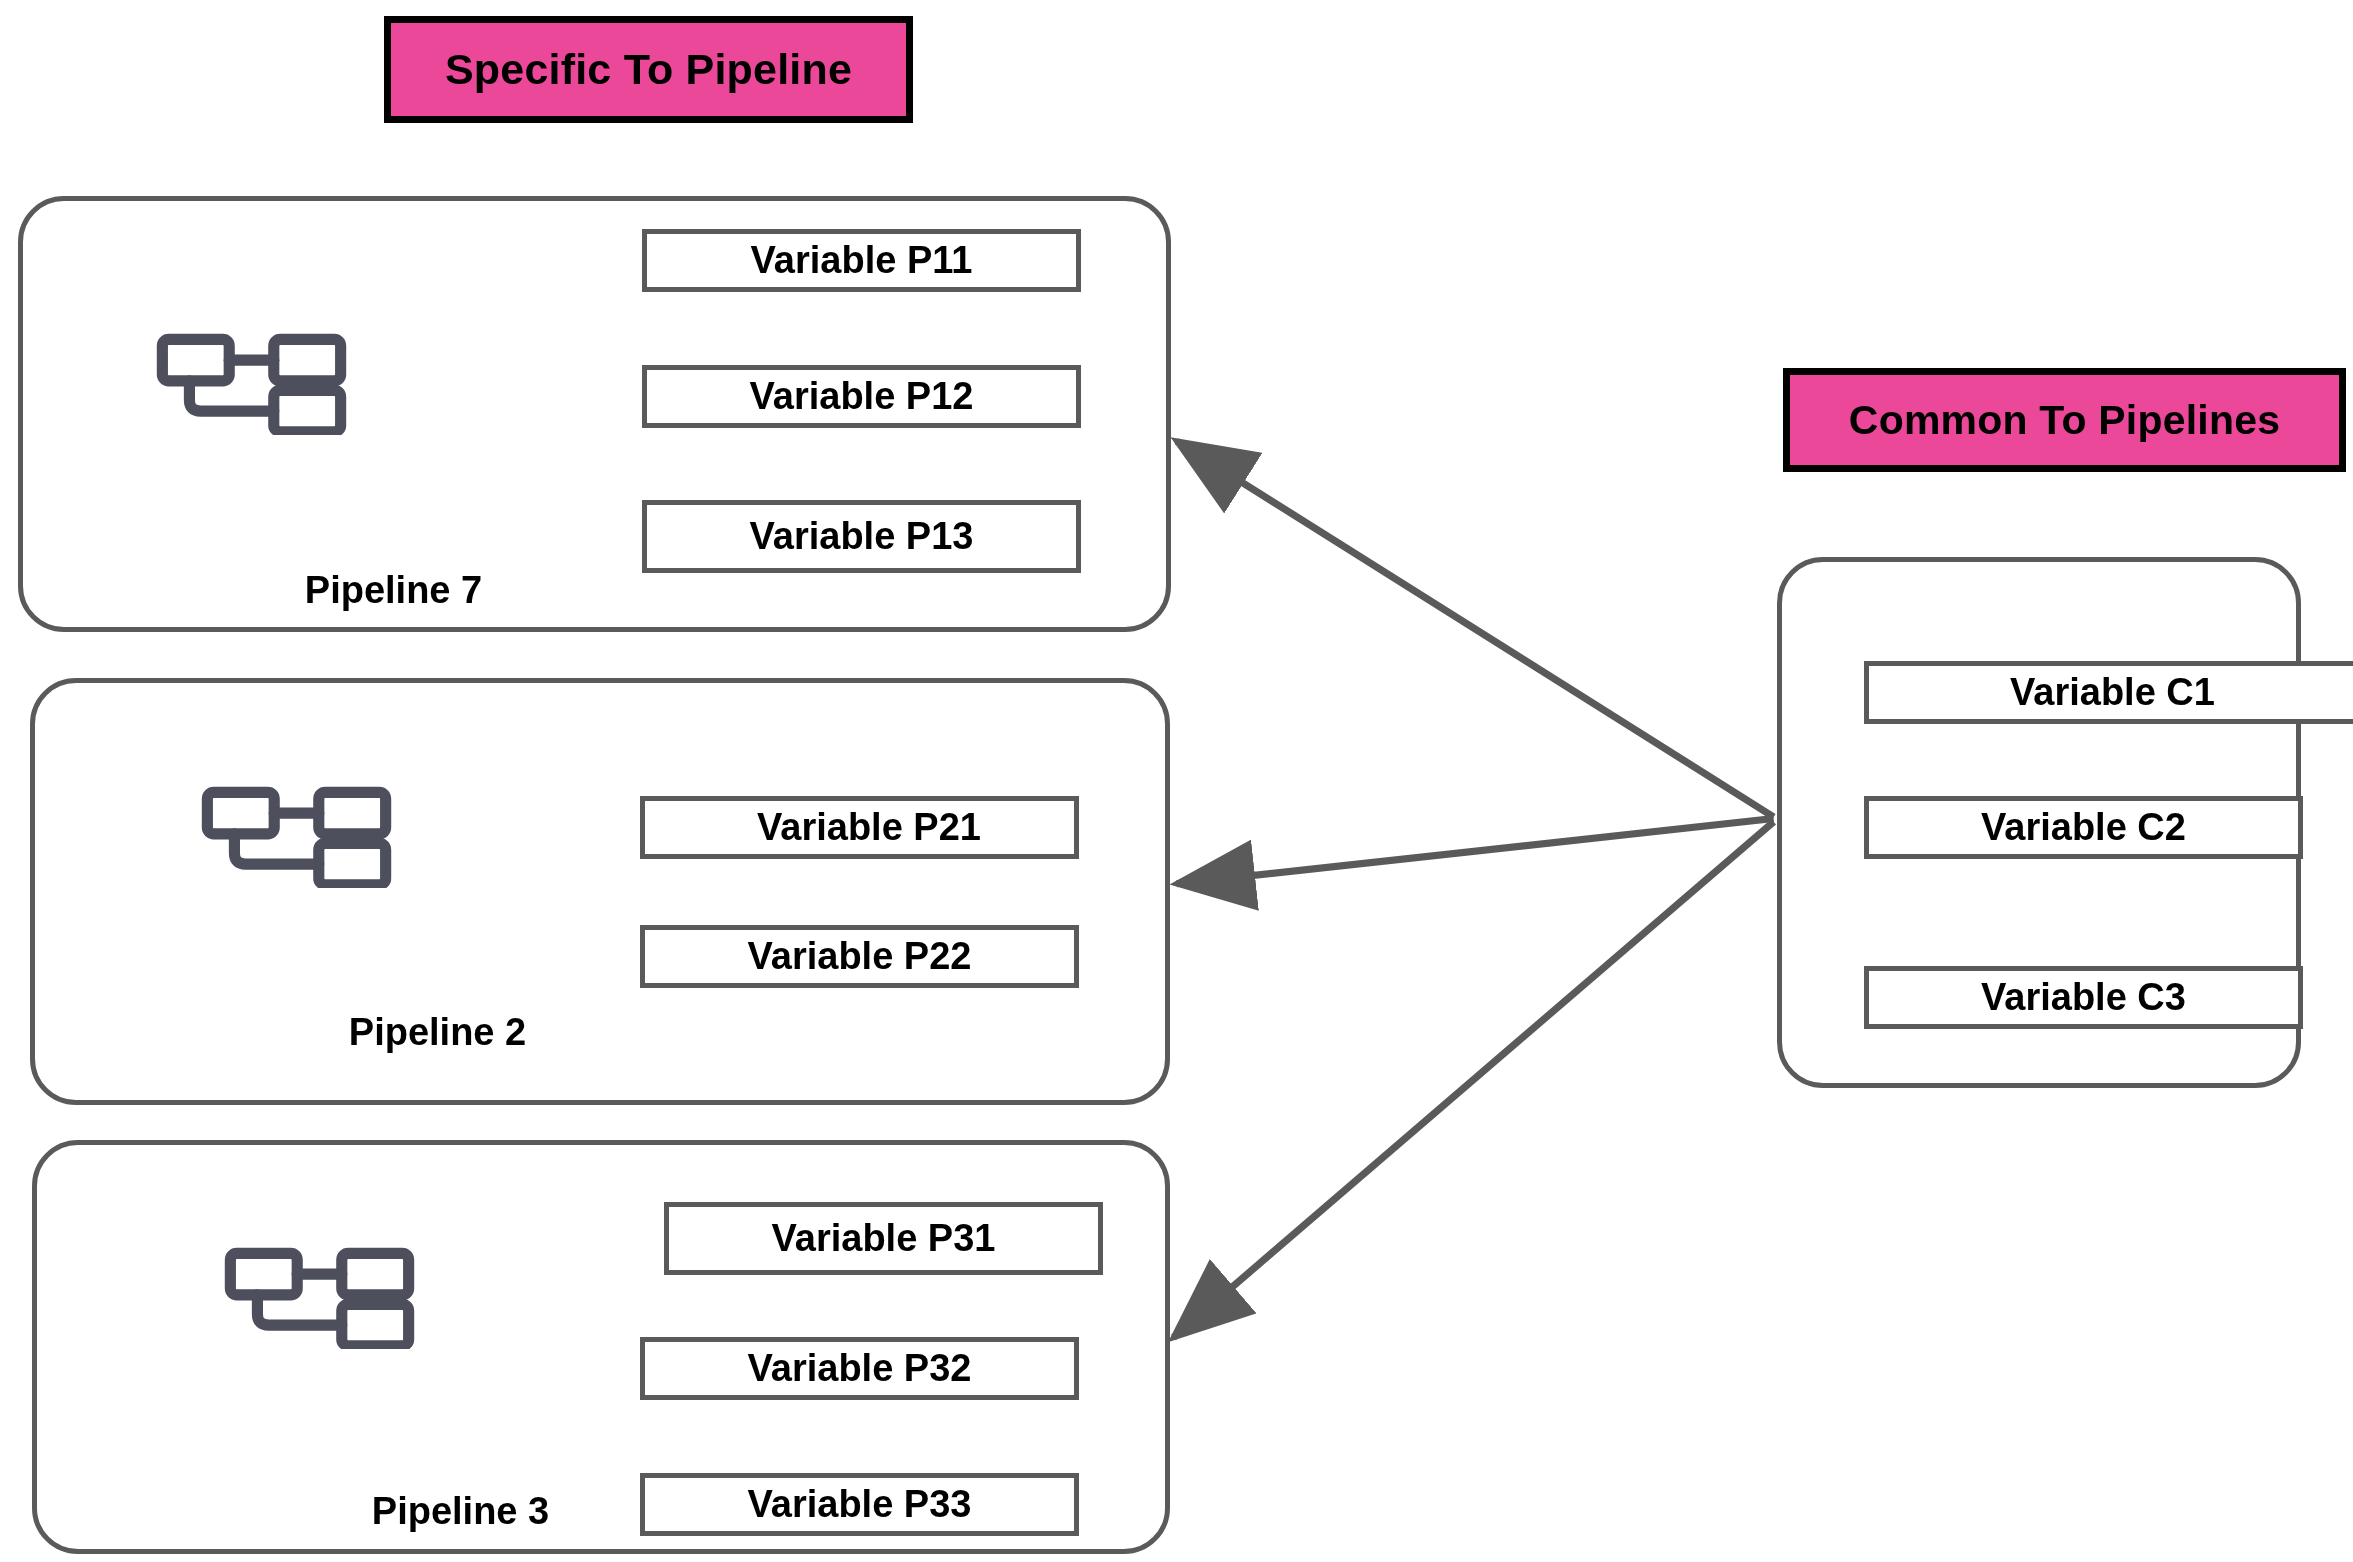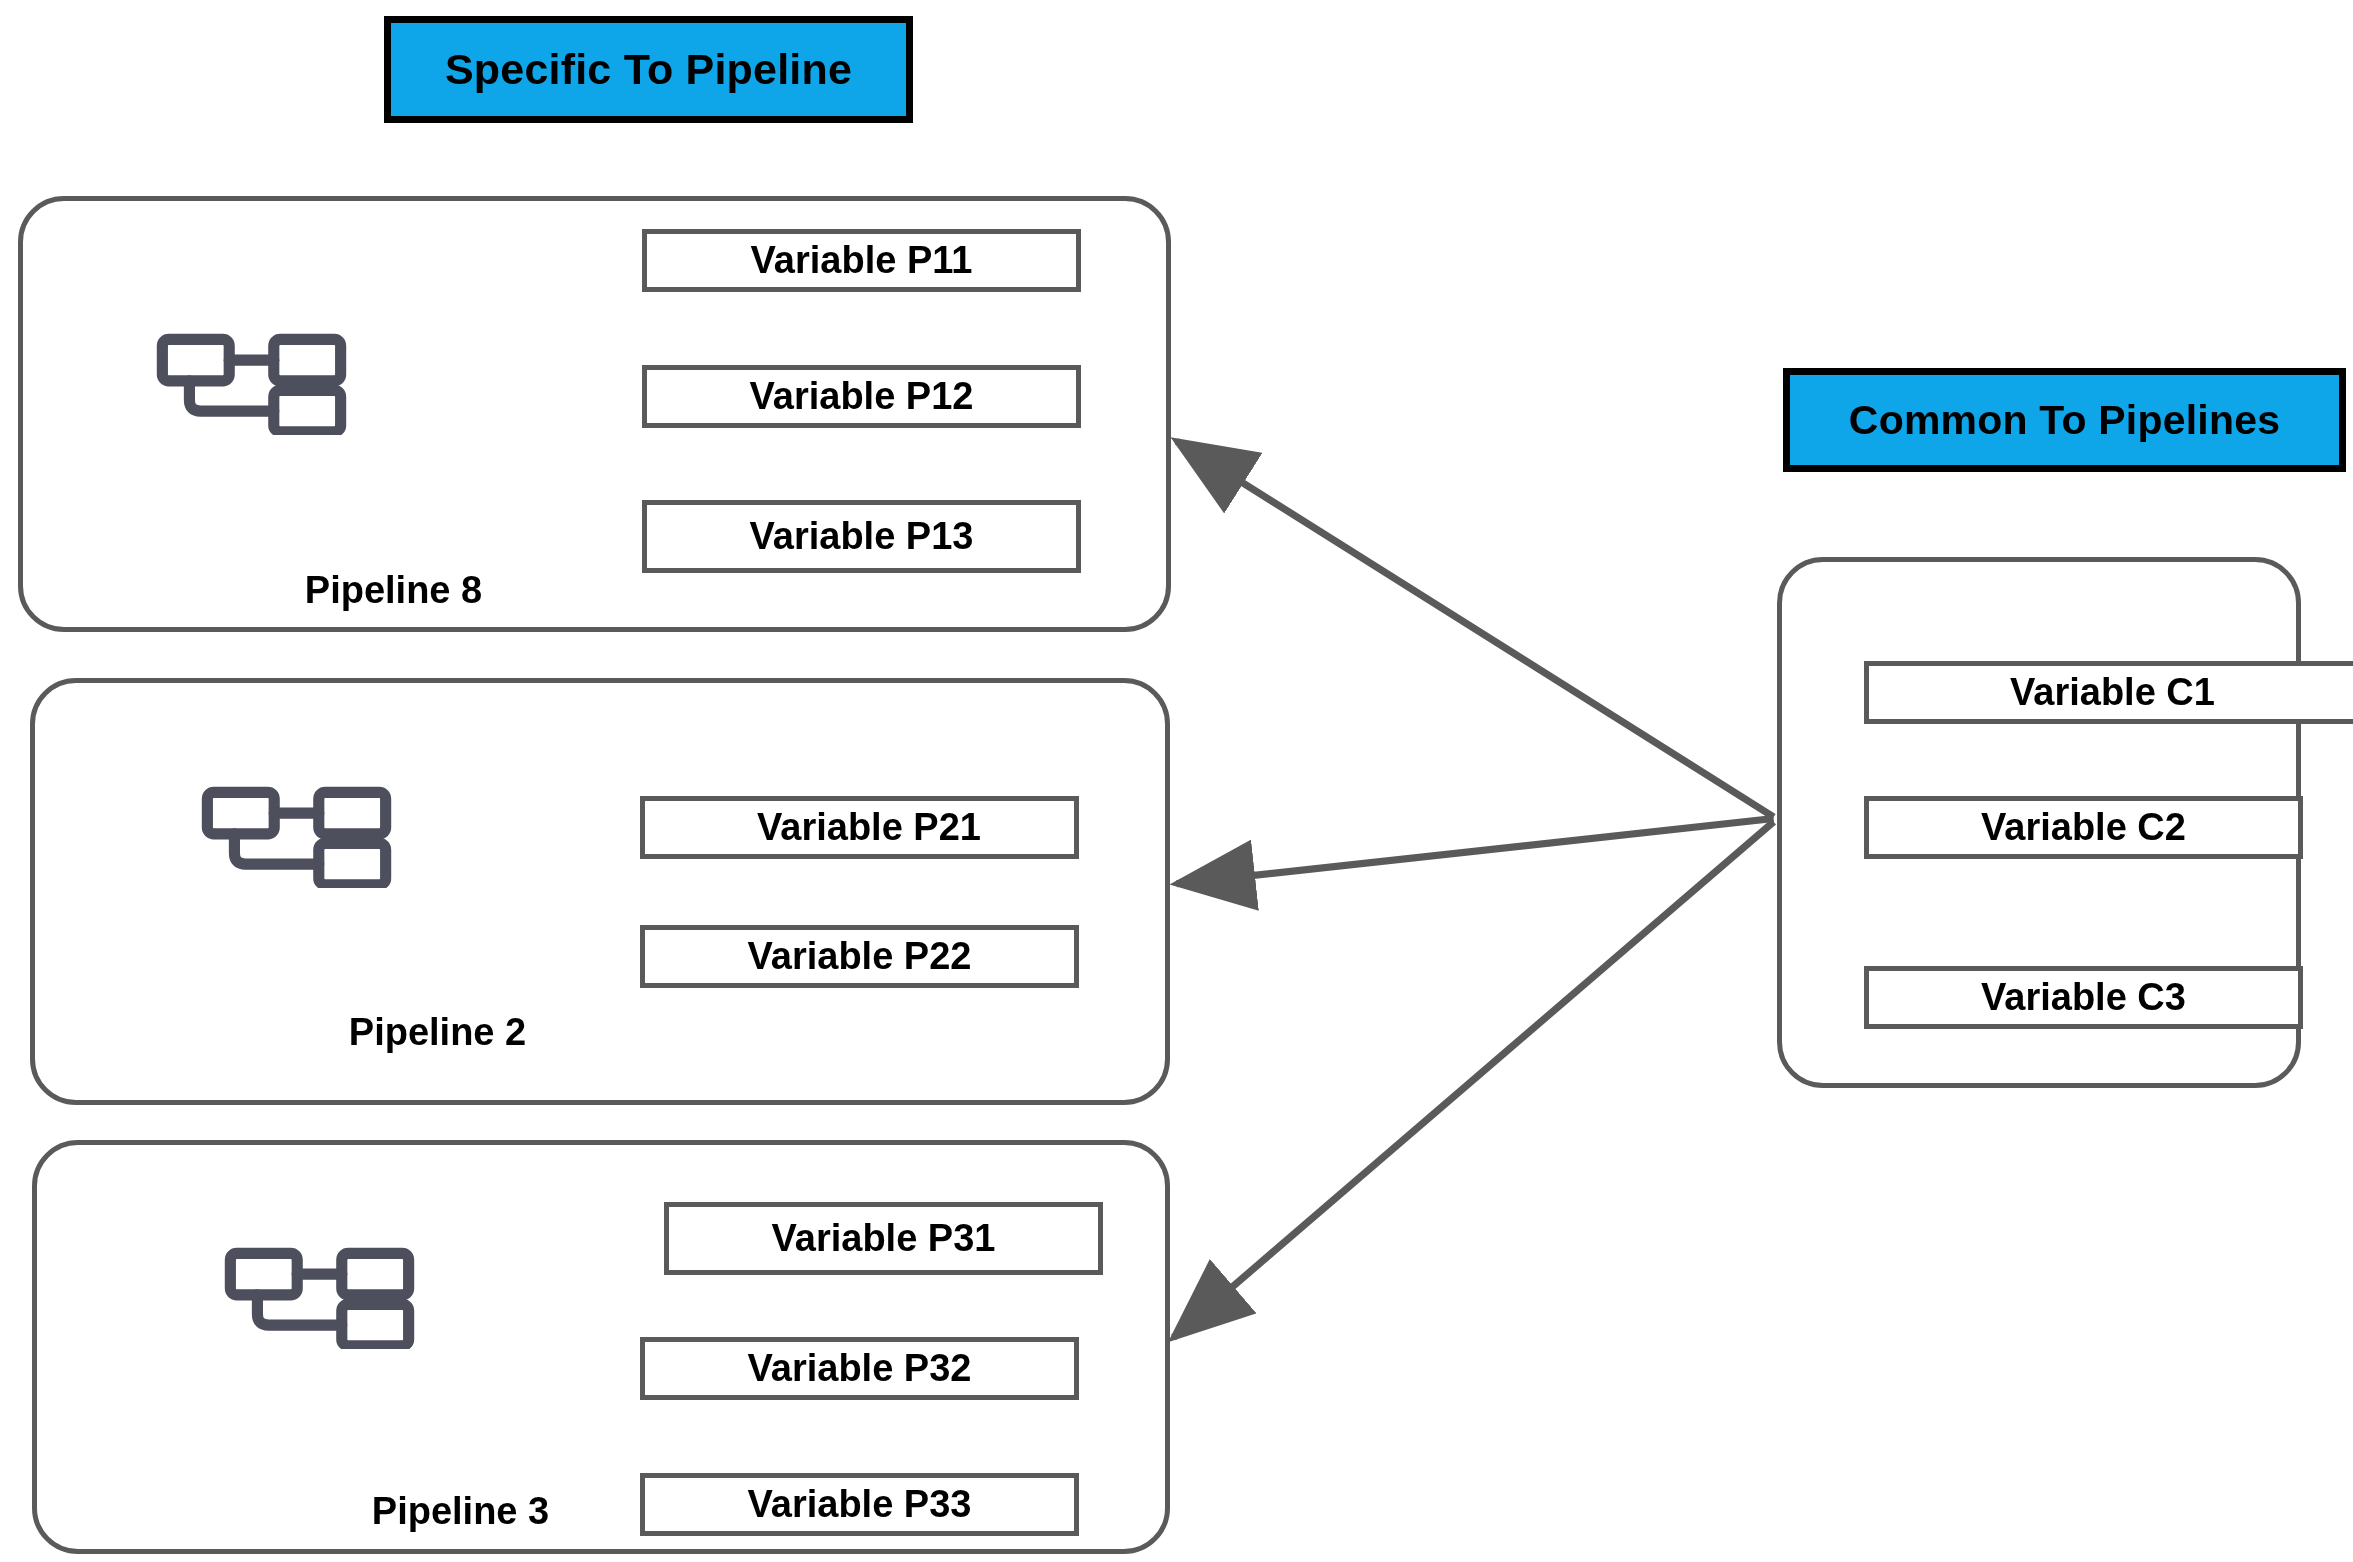--- a/index.html
+++ b/index.html
@@ -20,21 +20,21 @@
     position: absolute;
     left: 0; top: 0;
     width: 2354px;
     height: 1563px;
   }
 
   
   .banner {
     position: absolute;
     box-sizing: border-box;
-    background: #0ea5e9;
+    background: #ec4899;
     border: 7.2px solid #000000;
     display: flex;
     align-items: center;
     justify-content: center;
     font-weight: bold;
     color: #000000;
     letter-spacing: 0.2px;
   }
   #banner-specific {
     left: 384px;
@@ -120,21 +120,21 @@
       <g fill="none" stroke="#4d4f5c" stroke-width="7" stroke-linecap="round" stroke-linejoin="round">
         <rect x="4" y="4" width="42" height="26" rx="4"></rect>
         <rect x="74" y="4" width="42" height="26" rx="4"></rect>
         <rect x="74" y="36" width="42" height="26" rx="4"></rect>
         <path d="M46 17 L74 17"></path>
         <path d="M21 30 L21 42 Q21 49 28 49 L74 49"></path>
       </g>
     </svg>
   </div>
 
-  <div class="pipe-caption" style="left:302px; top:569px; width:183px;">Pipeline 8</div>
+  <div class="pipe-caption" style="left:302px; top:569px; width:183px;">Pipeline 7</div>
 
   <div class="var-box" style="left:642px; top:229px; width:439px; height:63px;">Variable P11</div>
   <div class="var-box" style="left:642px; top:365px; width:439px; height:63px;">Variable P12</div>
   <div class="var-box" style="left:642px; top:500px; width:439px; height:73px;">Variable P13</div>
 
   <div class="group" id="group-pipeline-2"></div>
 
   <div class="pipe-icon" style="left:201px; top:786px; width:191px; height:102px;">
     <svg viewBox="0 0 120 64">
       <g fill="none" stroke="#4d4f5c" stroke-width="7" stroke-linecap="round" stroke-linejoin="round">

